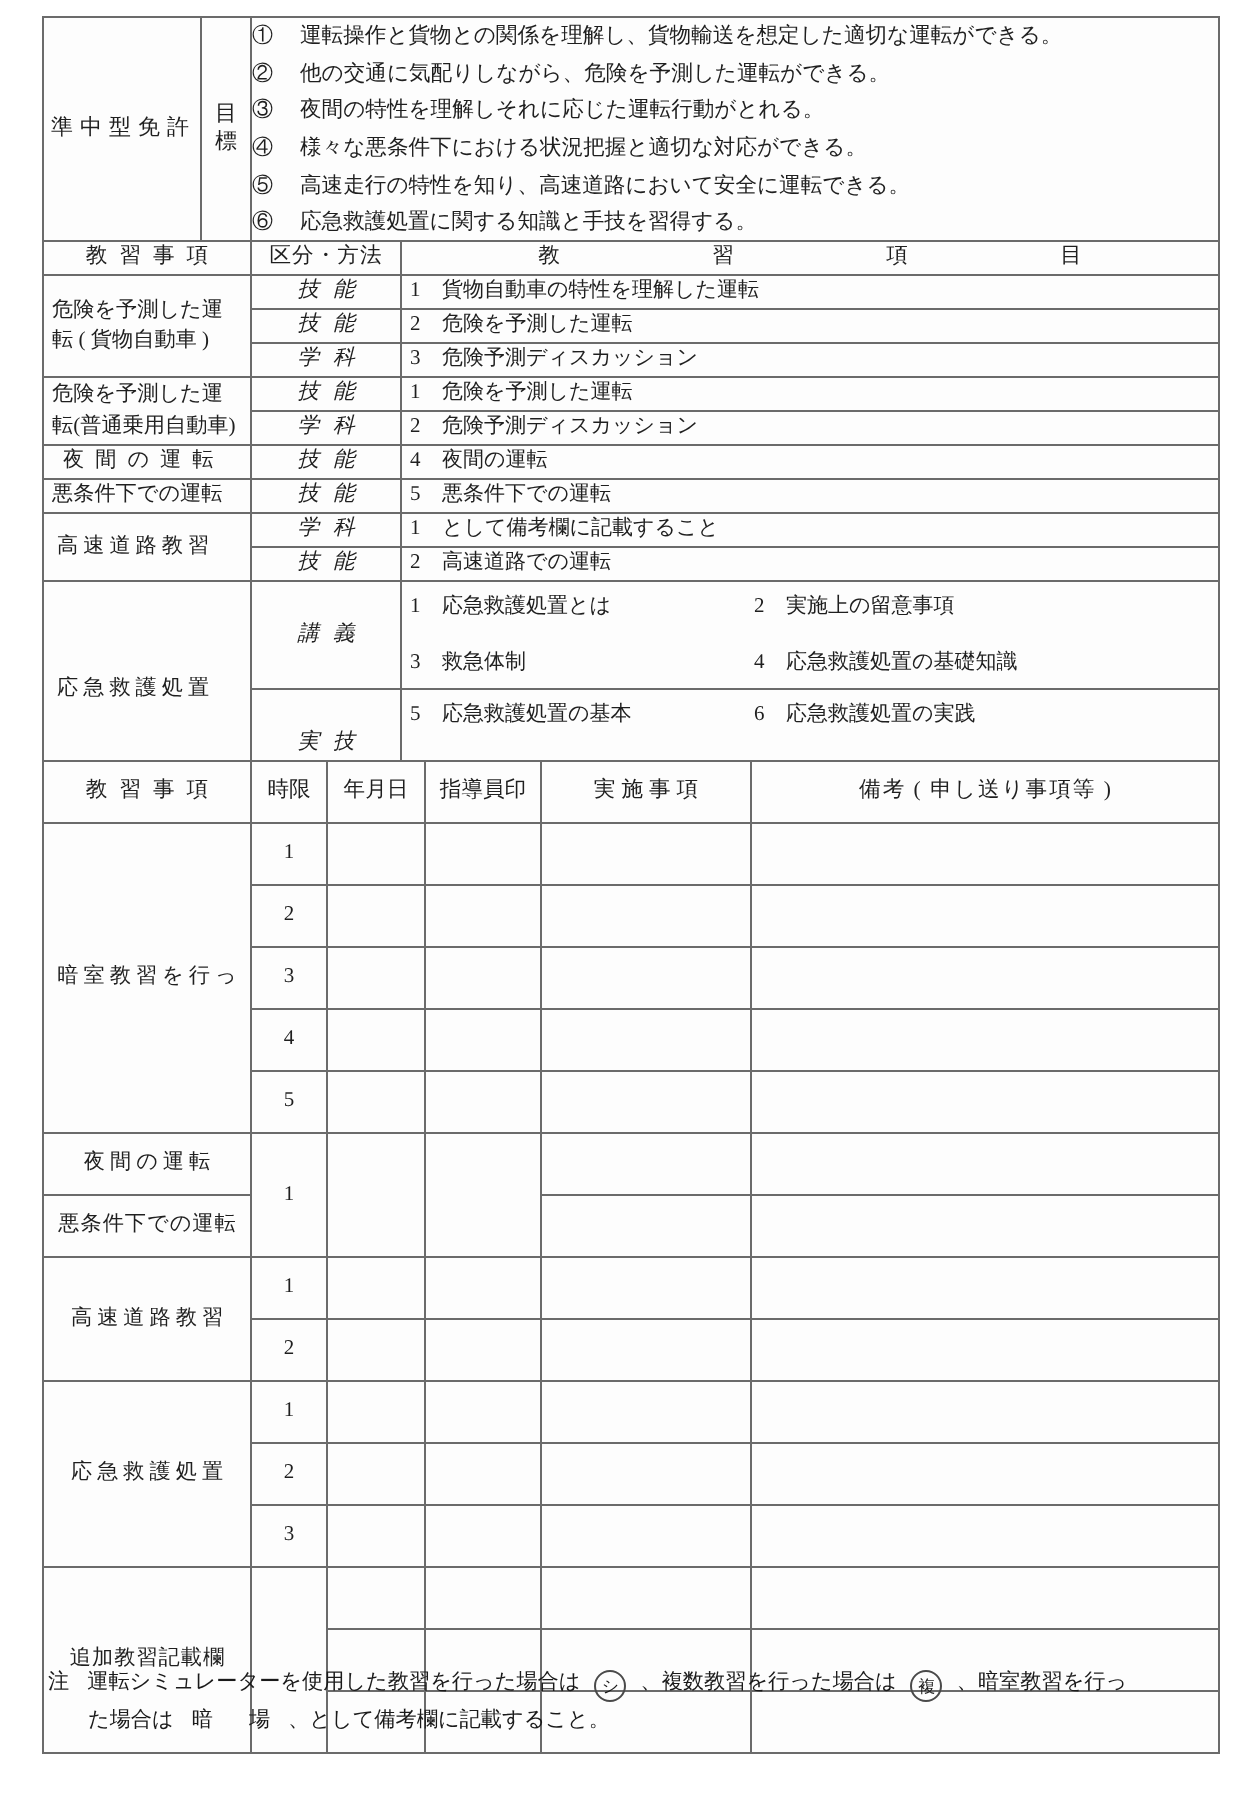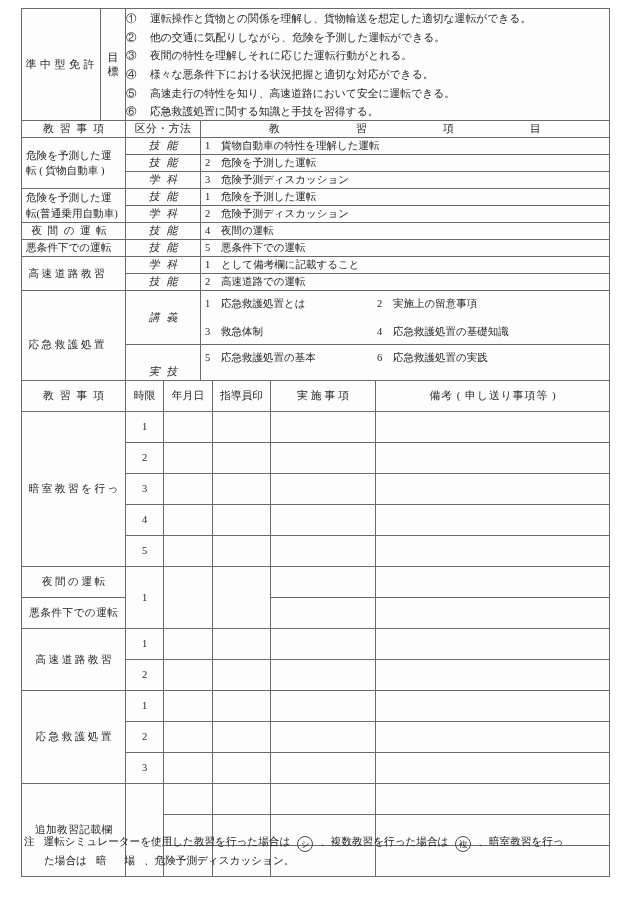--- a/index.html
+++ b/index.html
@@ -576,17 +576,17 @@
       <span class="circ">シ</span>
       <span>、複数教習を行った場合は</span>
       <span class="circ">複</span>
       <span>、暗室教習を行っ</span>
     </div>
     <div class="note-line">
       <span class="note-indent"></span>
       <span>た場合は</span>
       <span class="plain-mark">暗</span>
       <span class="plain-mark">場</span>
-      <span>、危険予測ディスカッション。</span>
+      <span>、として備考欄に記載すること。</span>
     </div>
   </div>
 
 </div>
 
 </body></html>

